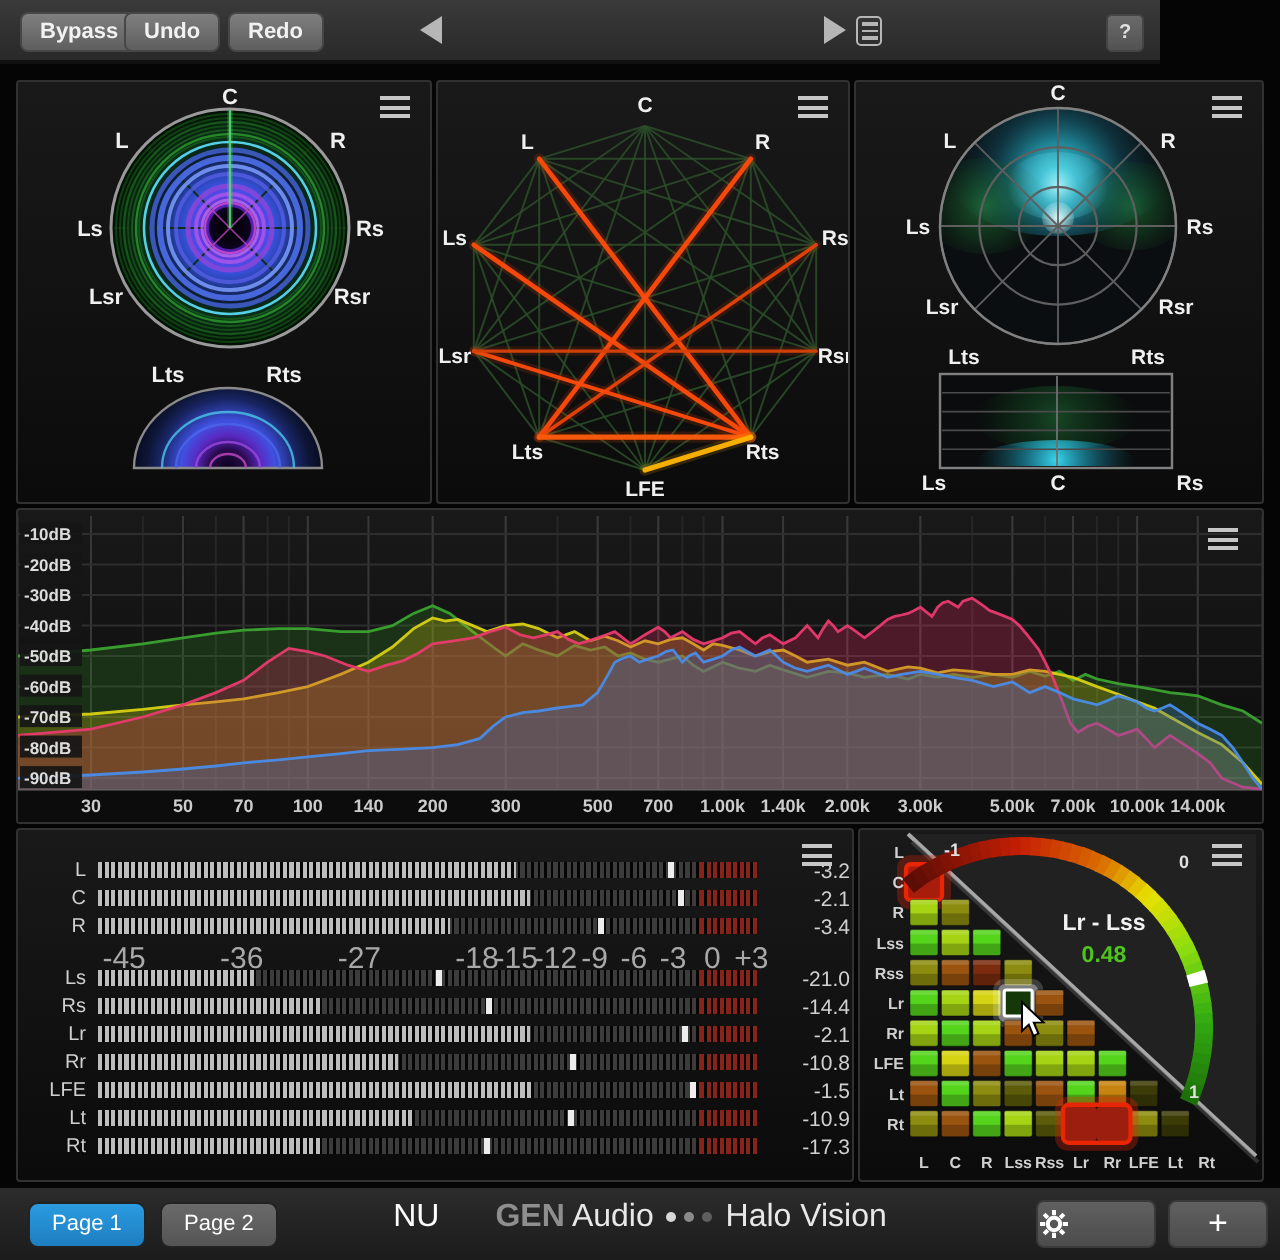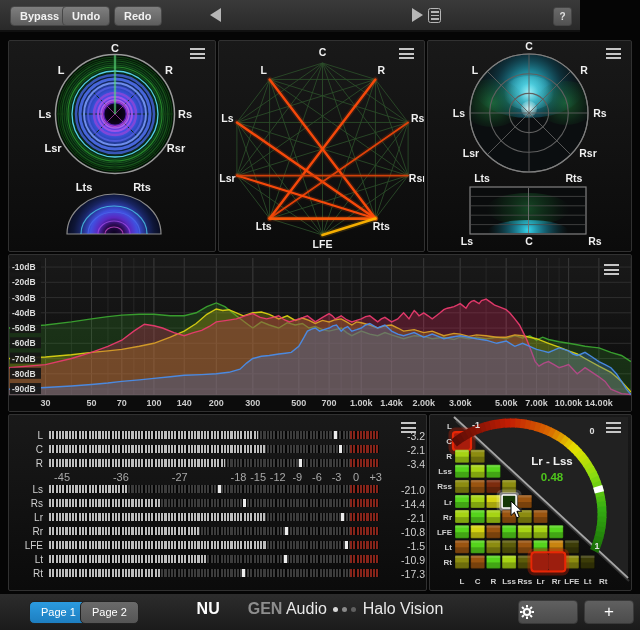--- a/index.html
+++ b/index.html
@@ -37,26 +37,26 @@
   svg{display:block;}
   svg text{font-family:"Liberation Sans",sans-serif;}
   
   .mrow{position:absolute;left:0;height:10px;width:419px;}
   .mlabel{position:absolute;left:0;top:-1px;width:34px;text-align:right;font-size:10px;color:#cfcfcf;}
   .mbar{position:absolute;left:40px;top:0;width:330px;height:8px;background:#0a0a0a;}
   .mseg{position:absolute;top:0;height:8px;
     background-image:repeating-linear-gradient(90deg,var(--c) 0 2.1px,#050505 2.1px 3.3px);}
   .mpeak{position:absolute;top:0;width:3px;height:8px;background:#ededed;}
   .mvalue{position:absolute;left:372px;top:-1px;width:44px;text-align:right;font-size:10.5px;color:#d0d0d0;}
-  .mscale{position:absolute;font-size:11px;color:#a8a8a8;transform:translateX(-50%);}
+  .mscale{position:absolute;font-size:15px;color:#a8a8a8;transform:translateX(-50%);}
   
   .pagebtn{position:absolute;top:7px;height:21px;line-height:21px;padding:0 11px;border-radius:5px;
     font-size:11px;color:#fff;border:1px solid #222;}
   #brand{position:absolute;left:0;top:6px;width:640px;text-align:center;font-size:16px;color:#e8e8e8;}
-  #brand .nu{font-weight:bold;color:#fdfdfd;margin-top:48px;}
+  #brand .nu{font-weight:normal;color:#fdfdfd;margin-top:48px;}
   #brand .gen{font-weight:bold;color:#8e8e8e;padding-left:28px;}
   #brand .dot{display:inline-block;width:5px;height:5px;border-radius:50%;margin:0 2px;vertical-align:middle;}
   .sqbtn{position:absolute;top:6px;height:22px;border-radius:4px;background:linear-gradient(#606060,#4c4c4c);
     border:1px solid #3a3a3a;color:#fff;text-align:center;}
 </style>
 </head>
 <body>
 
 <div id="app">
 
@@ -788,21 +788,21 @@
         <text x="46" y="13" font-size="9" fill="#e0e0e0" text-anchor="middle" font-weight="600">-1</text>
         <text x="162" y="19" font-size="9" fill="#e0e0e0" text-anchor="middle" font-weight="600">0</text>
         <text x="167" y="134" font-size="9" fill="#e0e0e0" text-anchor="middle" font-weight="600">1</text>
         <text x="122" y="50" font-size="11.5" fill="#f2f2f2" text-anchor="middle" font-weight="bold">Lr - Lss</text>
         <text x="122" y="66" font-size="11.5" fill="#4ec41c" text-anchor="middle" font-weight="bold">0.48</text>
         <path d="M81,86 l0,14.5 l3.4,-3.2 l2.3,5.6 l2.5,-1.1 l-2.3,-5.5 l4.8,-0.1 Z" fill="#ffffff" stroke="#000000" stroke-width="1"></path>
       </svg>
   </div>
 
   <div id="toolbar-bottom">
-    <div class="pagebtn" id="page1-btn" style="left: 29px; background: linear-gradient(rgb(43, 155, 224), rgb(29, 126, 192)); text-align: center;">Page 1</div>
+    <div class="pagebtn" id="page1-btn" style="left: 14px; background: linear-gradient(rgb(43, 155, 224), rgb(29, 126, 192)); text-align: center;">Page 1</div>
     <div class="pagebtn" style="left:80px;background:linear-gradient(#6a6a6a,#555)">Page 2</div>
     <div id="brand">
       <span class="nu">NU</span><span class="gen">GEN</span>
       <span>Audio</span>
       <span class="dot" style="background:#d8d8d8"></span><span class="dot" style="background:#8a8a8a"></span><span class="dot" style="background:#5f5f5f"></span>
       <span>Halo Vision</span>
     </div>
     <div class="sqbtn" style="left:518px;width:58px">
       <svg width="16" height="16" style="margin-top:3px">
         <g stroke="#fff" stroke-width="2" fill="none">

